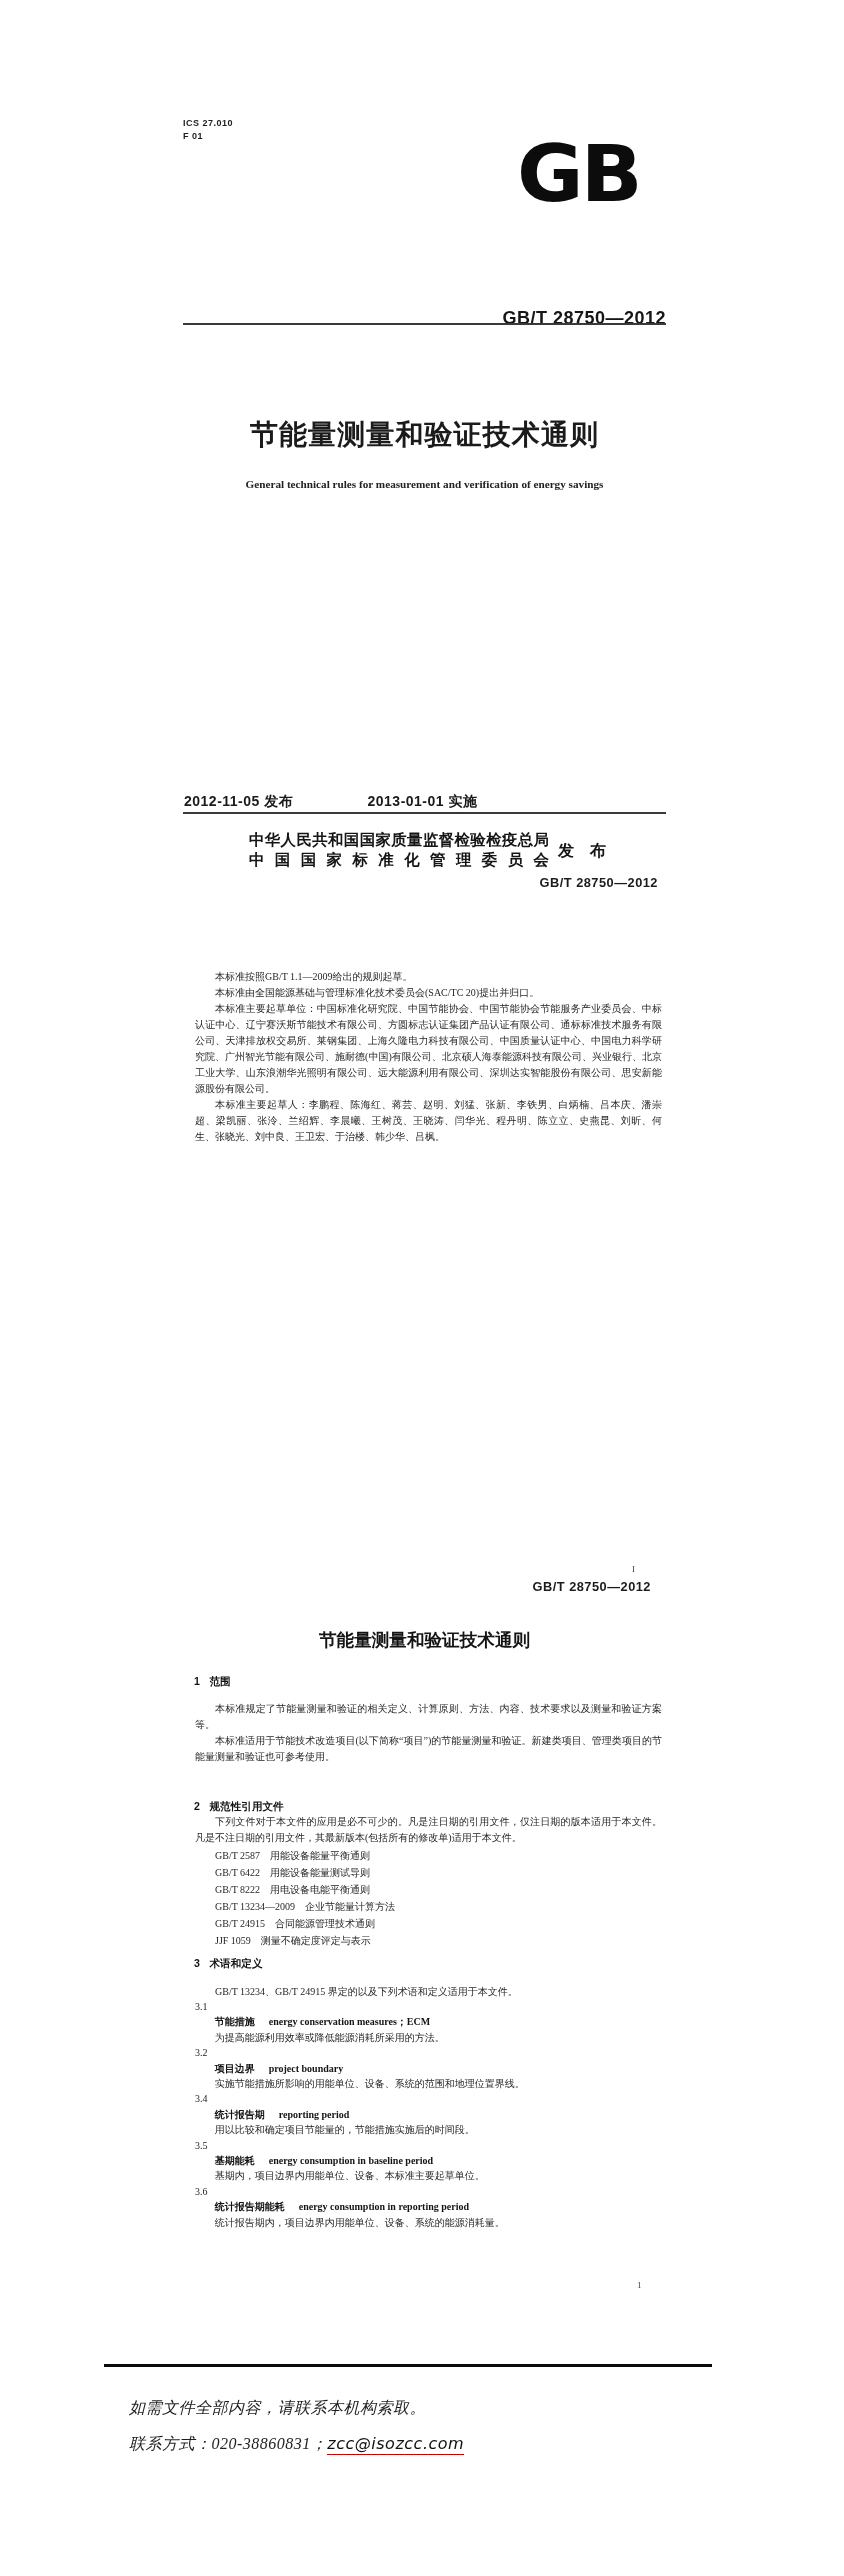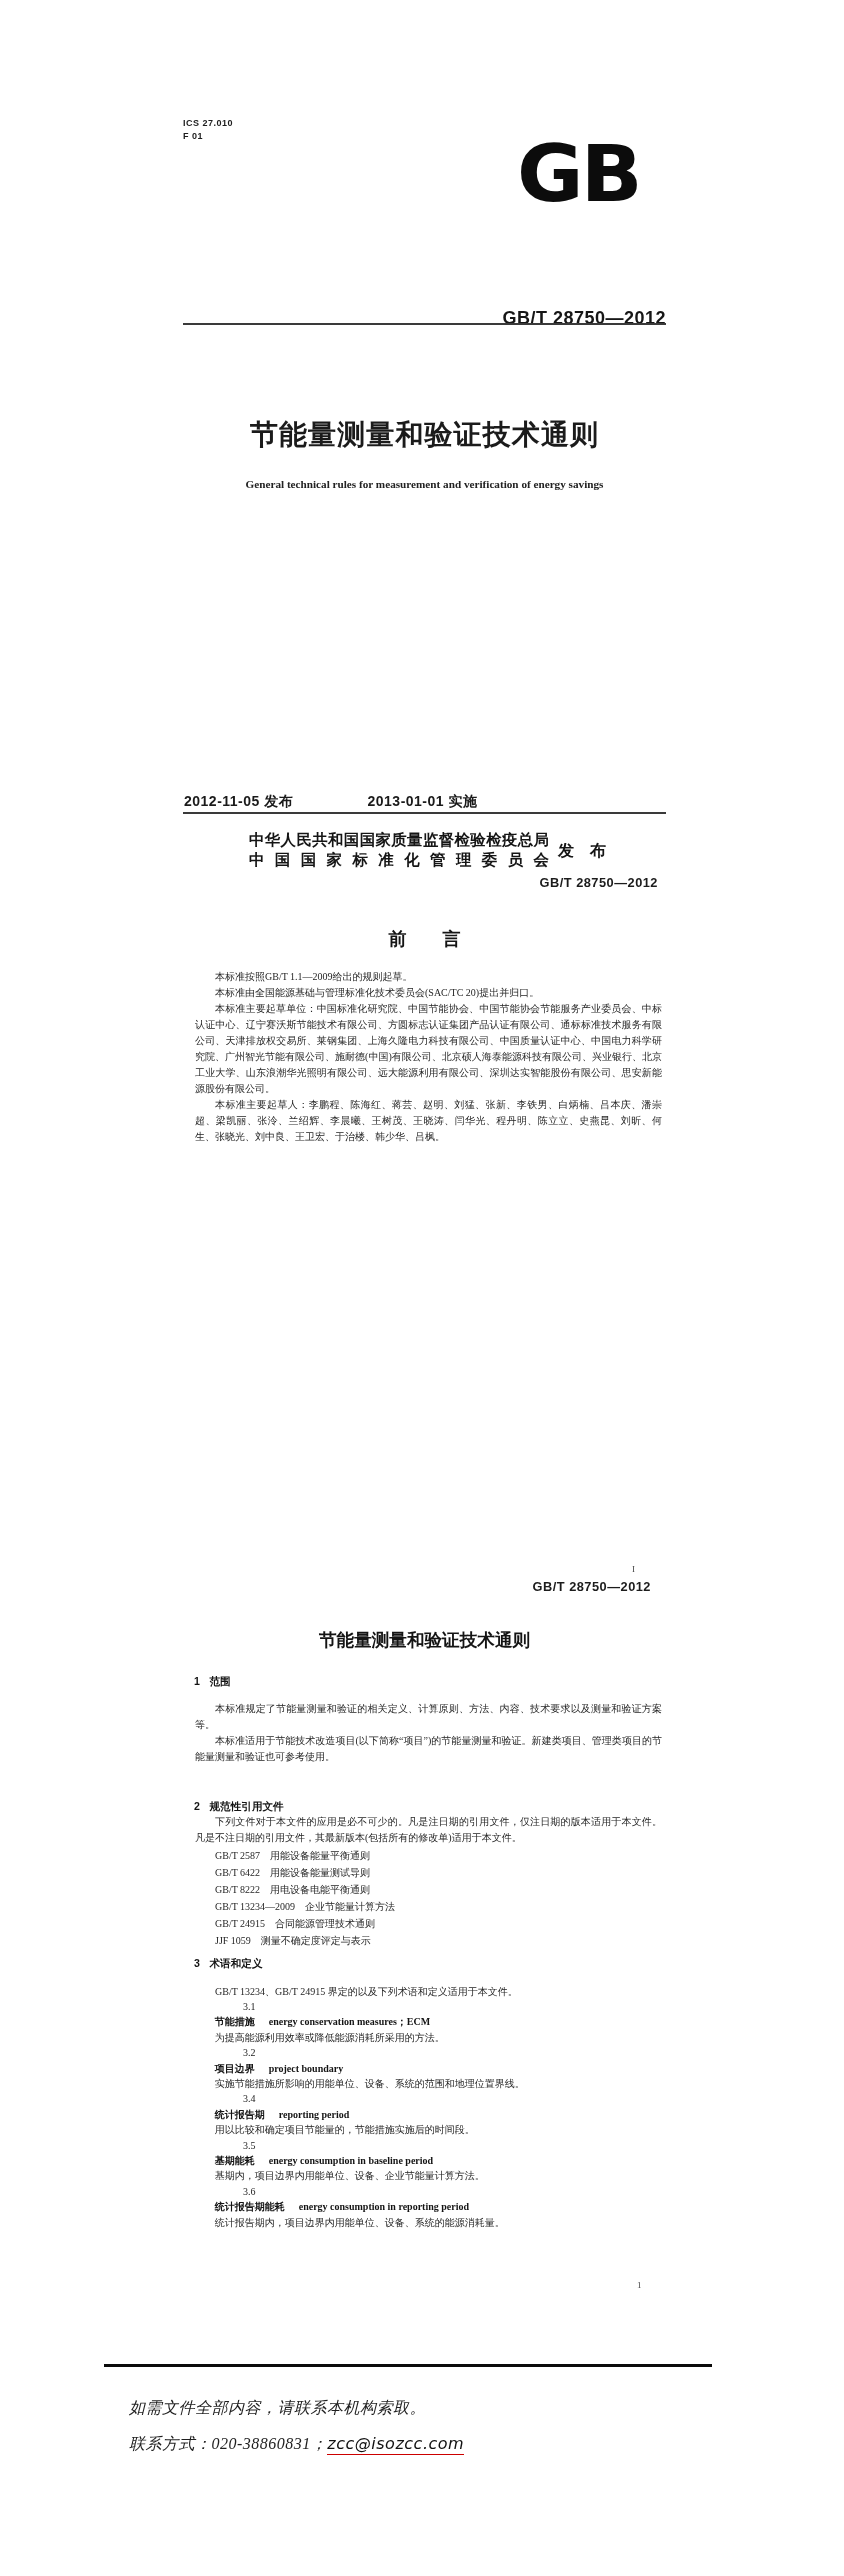--- a/index.html
+++ b/index.html
@@ -26,21 +26,21 @@
   .publish{font-size:16px;font-weight:bold;color:#151515;}
   .pg-header{font-size:12.8px;font-weight:bold;color:#1c1c1c;letter-spacing:0.5px;}
   
   .h-center{width:483px;text-align:center;font-weight:bold;color:#141414;}
   .bodycol{width:467px;font-size:10px;line-height:16px;text-align:justify;color:#262626;}
   .bodycol p{margin:0;text-indent:20px;}
   .sec-h{font-size:10.6px;font-weight:bold;color:#141414;}
   .sec-h .num{margin-right:9.6px;}
   .reflist{font-size:10px;line-height:17px;color:#262626;}
   .terms{width:467px;font-size:10px;line-height:15.4px;color:#262626;}
-  .terms .tnum{color:#222;margin-left:48px;}
+  .terms .tnum{color:#222;}
   .terms .tline{padding-left:19.7px;}
   .terms .tname{font-weight:bold;color:#141414;text-align:center;}
   .terms .ten{font-weight:bold;color:#141414;margin-left:14px;margin-top:17px;}
   .pageno{font-size:9px;color:#444;}
   
   .foot{font-size:16px;font-style:italic;color:#1f1f1f;letter-spacing:0.5px;}
   .foot-email{font-style:italic;font-family:"DejaVu Sans","Liberation Sans",sans-serif;
               padding-bottom:0.5px;border-bottom:1.6px solid #cc0000;color:#111;}
 </style>
 </head>
@@ -67,21 +67,20 @@
   <div class="abs rule" style="left:183px;top:812px;width:483px;height:1.6px;"></div>
 
   <div class="abs issuer serif" style="left:249px;top:830px;">
     <div>中华人民共和国国家质量监督检验检疫总局</div>
     <div>中国国家标准化管理委员会</div>
   </div>
   <div class="abs publish serif" style="left:558px;top:841px;">发　布</div>
 
   <div class="abs pg-header sans" style="left:183px;top:875px;width:475px;text-align:right;">GB/T 28750—2012</div>
 
-  <div class="abs h-center sans" style="left:183px;top:927px;font-size:18px;">前　　言</div>
 
   <div class="abs bodycol" style="left:195px;top:969px;">
     <p>本标准按照GB/T 1.1—2009给出的规则起草。</p>
     <p>本标准由全国能源基础与管理标准化技术委员会(SAC/TC 20)提出并归口。</p>
     <p>本标准主要起草单位：中国标准化研究院、中国节能协会、中国节能协会节能服务产业委员会、中标认证中心、辽宁赛沃斯节能技术有限公司、方圆标志认证集团产品认证有限公司、通标标准技术服务有限公司、天津排放权交易所、莱钢集团、上海久隆电力科技有限公司、中国质量认证中心、中国电力科学研究院、广州智光节能有限公司、施耐德(中国)有限公司、北京硕人海泰能源科技有限公司、兴业银行、北京工业大学、山东浪潮华光照明有限公司、远大能源利用有限公司、深圳达实智能股份有限公司、思安新能源股份有限公司。</p>
     <p>本标准主要起草人：李鹏程、陈海红、蒋芸、赵明、刘猛、张新、李铁男、白炳楠、吕本庆、潘崇超、梁凯丽、张泠、兰绍辉、李晨曦、王树茂、王晓涛、闫华光、程丹明、陈立立、史燕昆、刘昕、何生、张晓光、刘中良、王卫宏、于治楼、韩少华、吕枫。</p>
   </div>
 
   <div class="abs pageno" style="left:632px;top:1564px;">I</div>
 
@@ -131,21 +130,21 @@
       <div class="tline">实施节能措施所影响的用能单位、设备、系统的范围和地理位置界线。</div>
     </div>
     <div>
       <div class="tnum">3.4</div>
       <div class="tline"><span class="tname">统计报告期</span><span class="ten">reporting period</span></div>
       <div class="tline">用以比较和确定项目节能量的，节能措施实施后的时间段。</div>
     </div>
     <div>
       <div class="tnum">3.5</div>
       <div class="tline"><span class="tname">基期能耗</span><span class="ten">energy consumption in baseline period</span></div>
-      <div class="tline">基期内，项目边界内用能单位、设备、企业节能量计算方法。</div>
+      <div class="tline">基期内，项目边界内用能单位、设备、本标准主要起草单位。</div>
     </div>
     <div>
       <div class="tnum">3.6</div>
       <div class="tline"><span class="tname">统计报告期能耗</span><span class="ten">energy consumption in reporting period</span></div>
       <div class="tline">统计报告期内，项目边界内用能单位、设备、系统的能源消耗量。</div>
     </div>
   </div>
 
   <div class="abs pageno" style="left:637px;top:2280px;">1</div>
 

